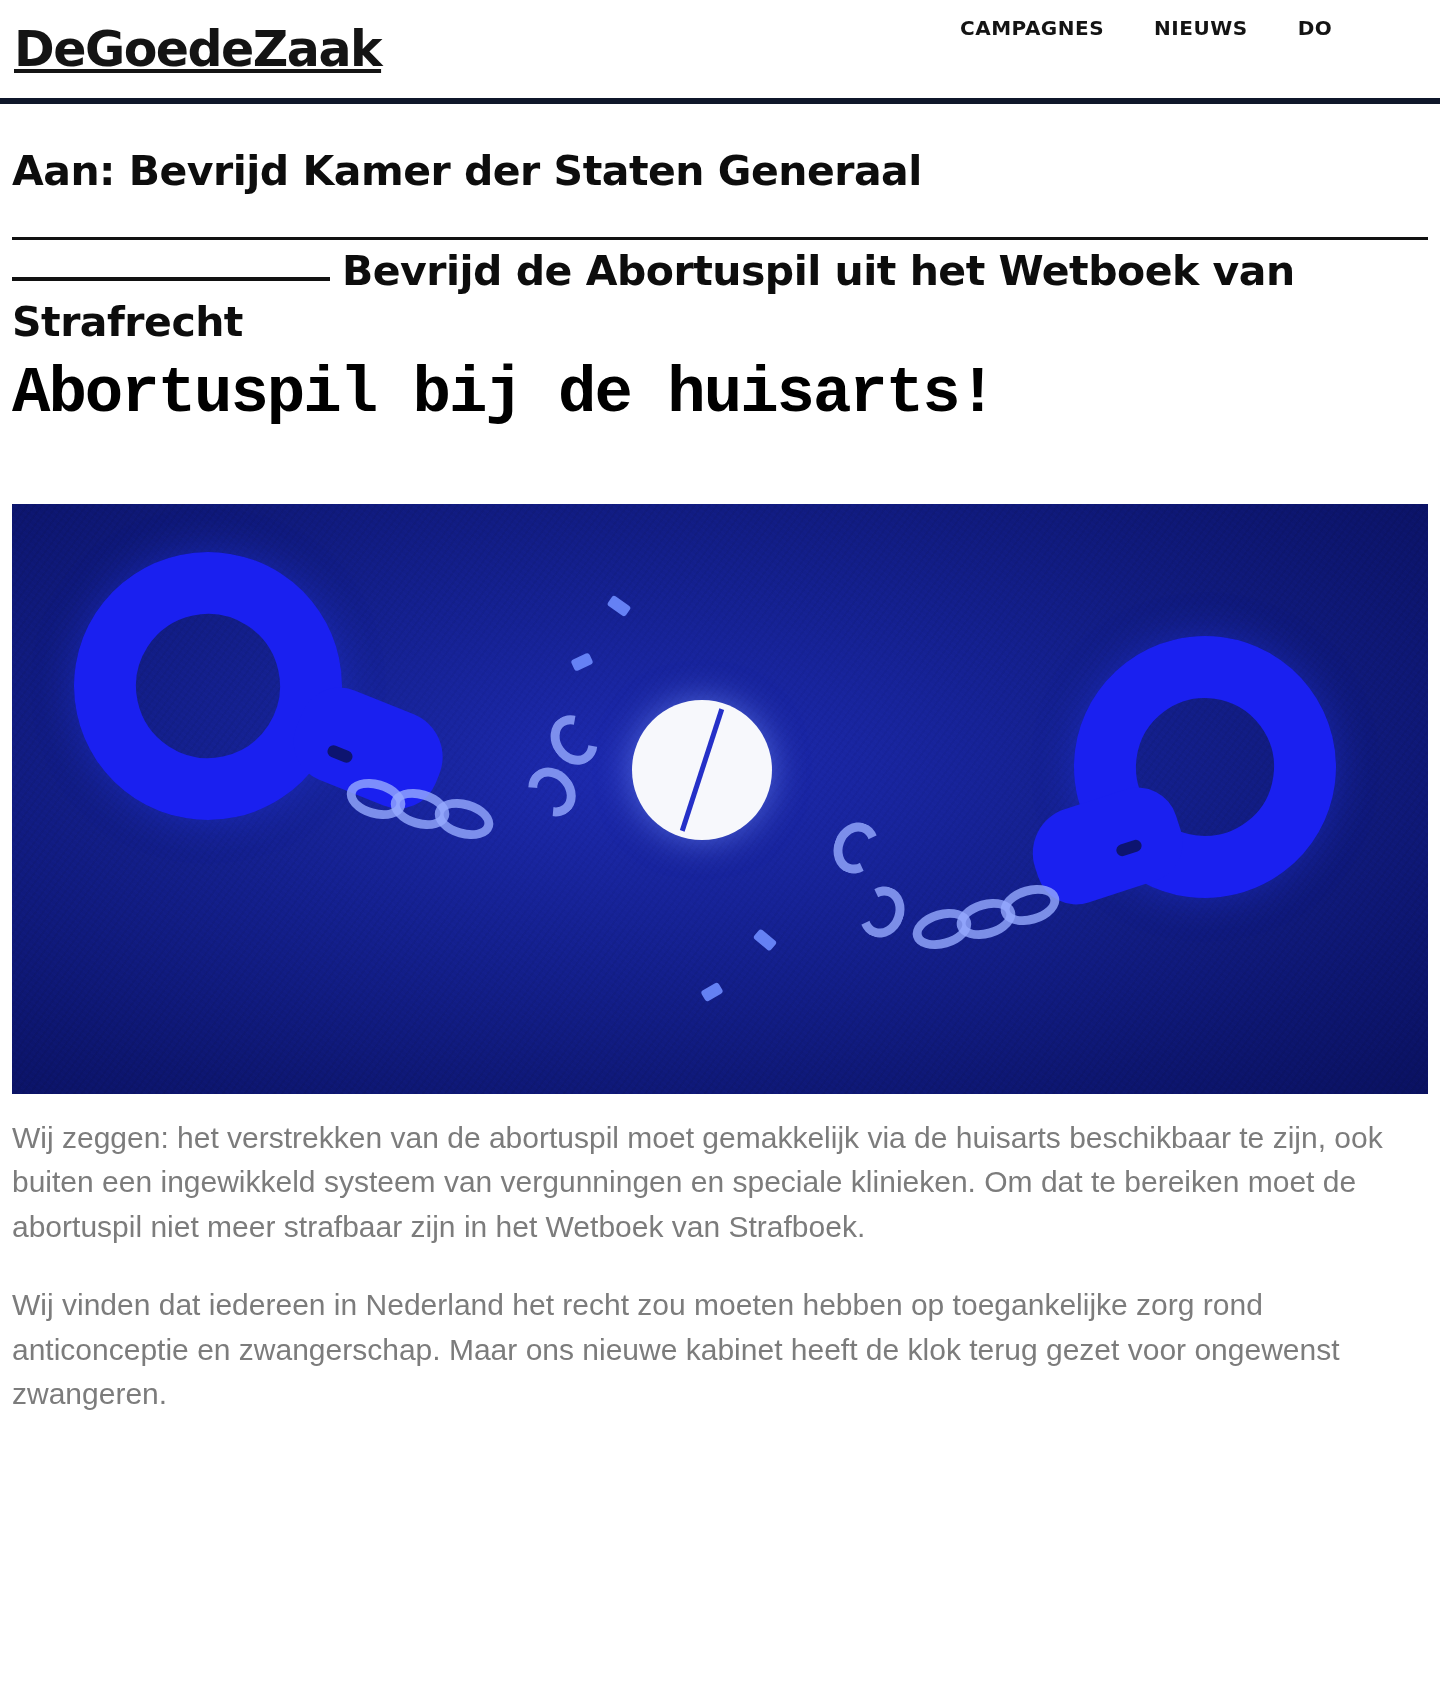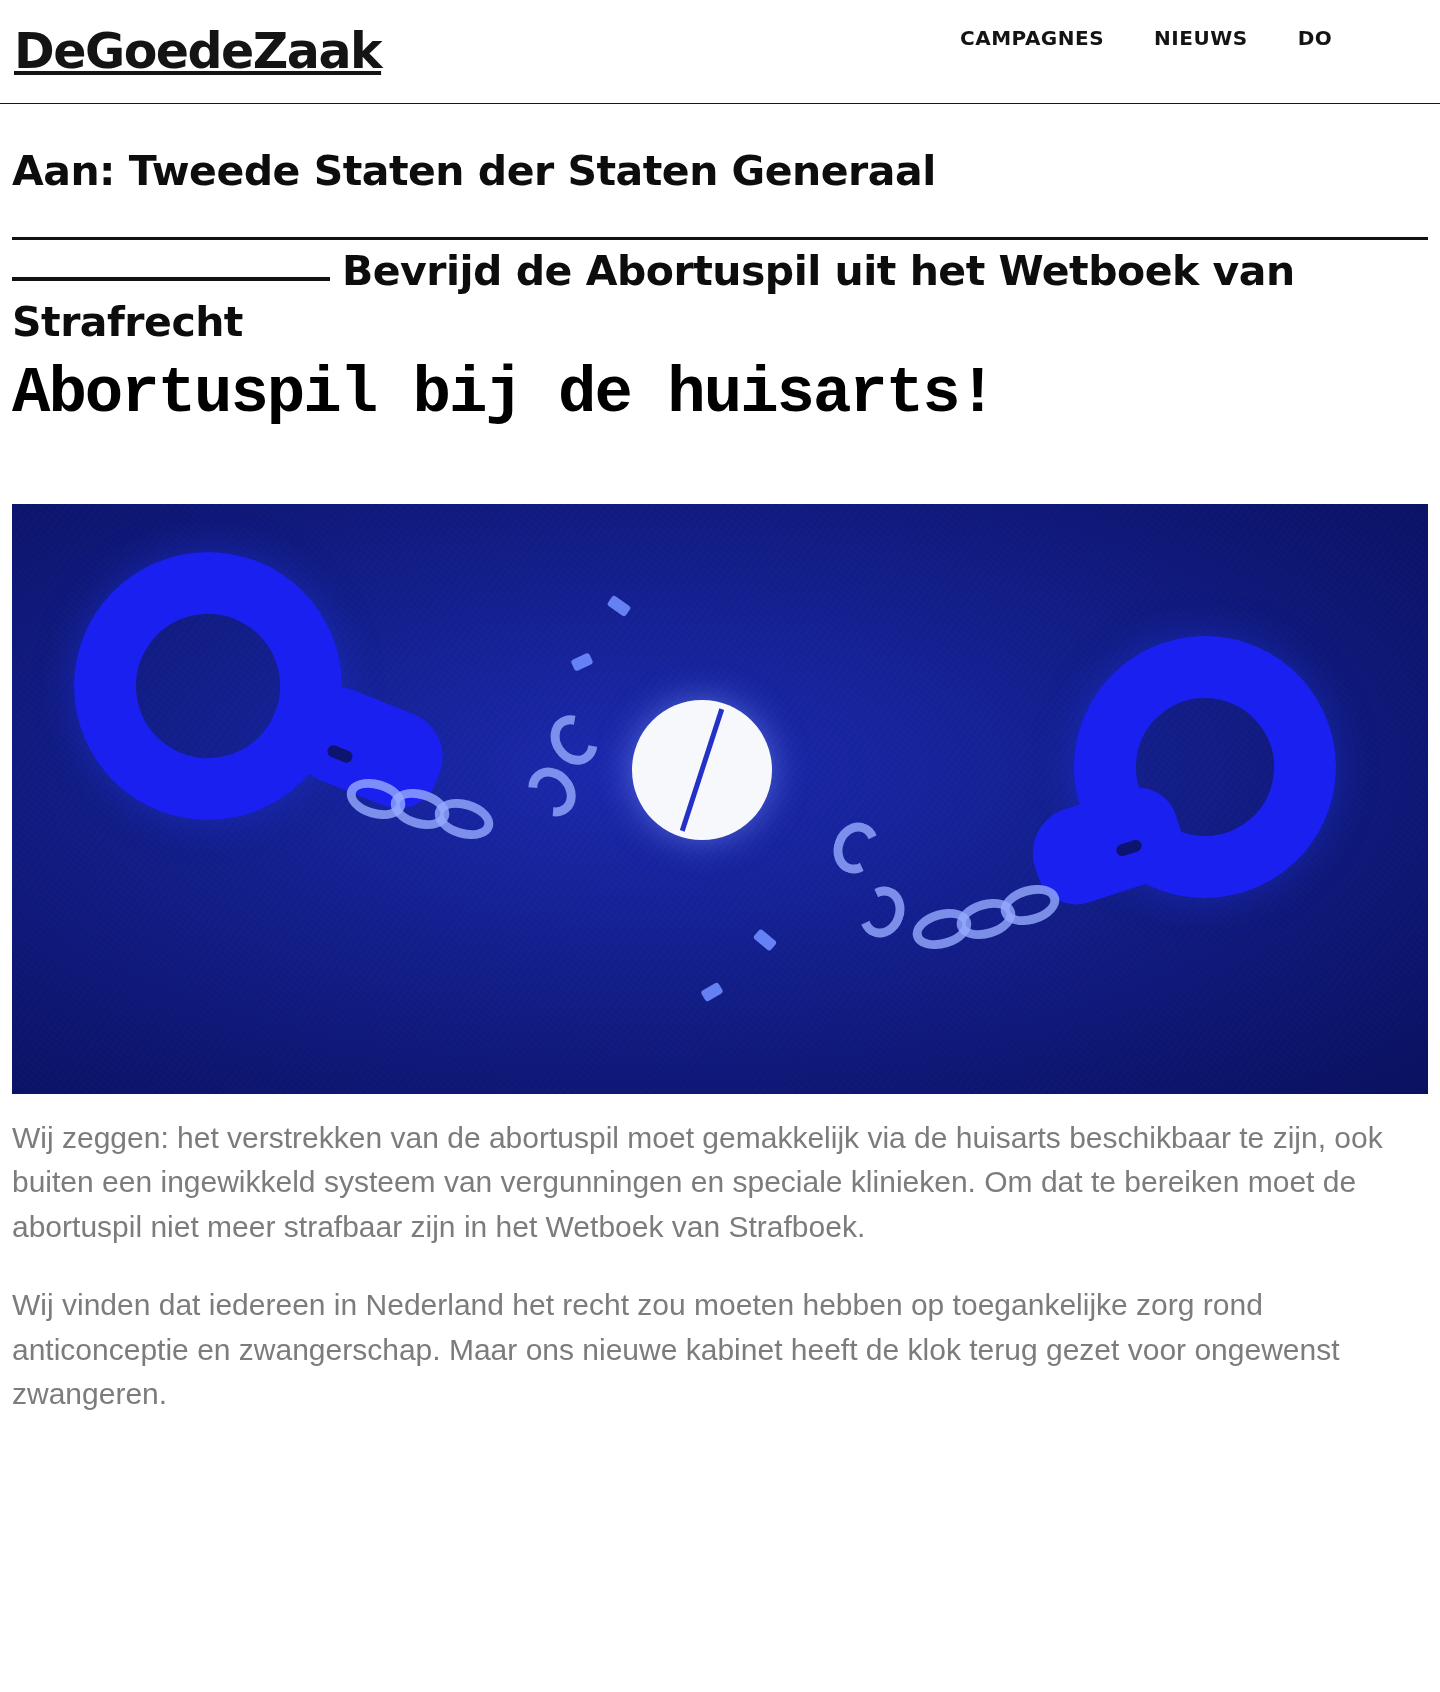--- a/index.html
+++ b/index.html
@@ -10,38 +10,38 @@
     background: #ffffff;
     font-family: "Liberation Sans", sans-serif;
   }
 
   
   .site-header {
     position: relative;
     width: 1440px;
     height: 104px;
     background: #ffffff;
-    border-bottom: 1px solid #0f172a;
+    border-bottom: 6px solid #0f172a;
     display: flex;
     align-items: center;
     overflow: hidden;
   }
   .brand {
     font-family: "DejaVu Sans", sans-serif;
     font-weight: 700;
     font-size: 49px;
     letter-spacing: -1.5px;
     color: #141414;
     margin-left: 14px;
     white-space: nowrap;
   }
   .main-nav {
     position: absolute;
     left: 960px;
-    top: 26px;
+    top: 16px;
     display: flex;
     align-items: center;
     gap: 50px;
     white-space: nowrap;
   }
   .nav-link {
     font-family: "DejaVu Sans", sans-serif;
     font-weight: 700;
     font-size: 20px;
     letter-spacing: 0.5px;
@@ -219,21 +219,21 @@
 
   <nav class="main-nav">
     <a class="nav-link" href="#">CAMPAGNES</a>
     <a class="nav-link" href="#">NIEUWS</a>
     <a class="nav-link" href="#">DO</a>
   </nav>
 </header>
 
 <main class="page">
 
-  <h2 class="addressee">Aan: Tweede Staten der Staten Generaal</h2>
+  <h2 class="addressee">Aan: Bevrijd Kamer der Staten Generaal</h2>
 
   <div class="rule"></div>
 
   <h3 class="subtitle"><span class="blank"></span><span>Bevrijd de Abortuspil uit het Wetboek van Strafrecht</span></h3>
 
   <h1 class="headline">Abortuspil bij de huisarts!</h1>
 
   <figure class="hero">
     <div class="grain"></div>
 

